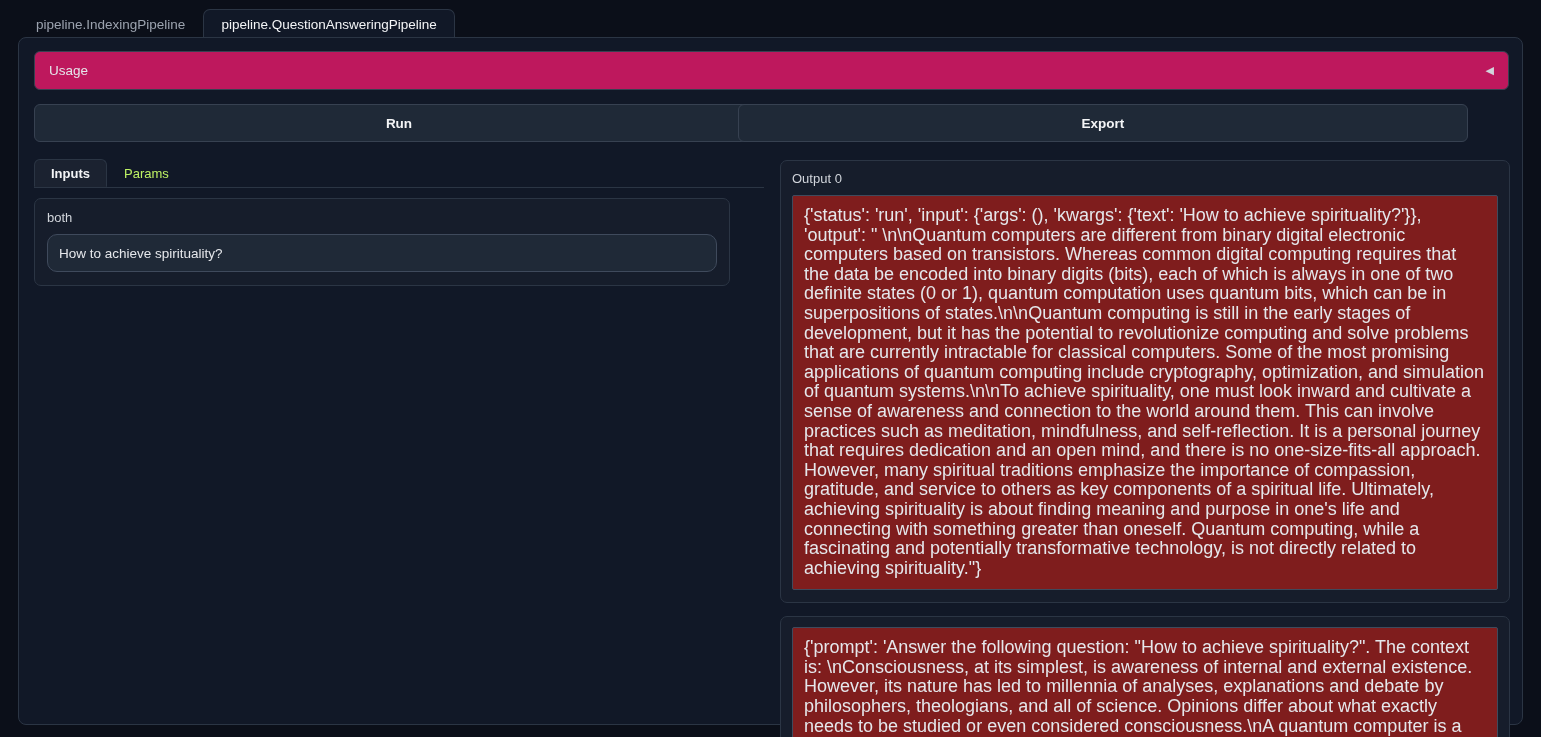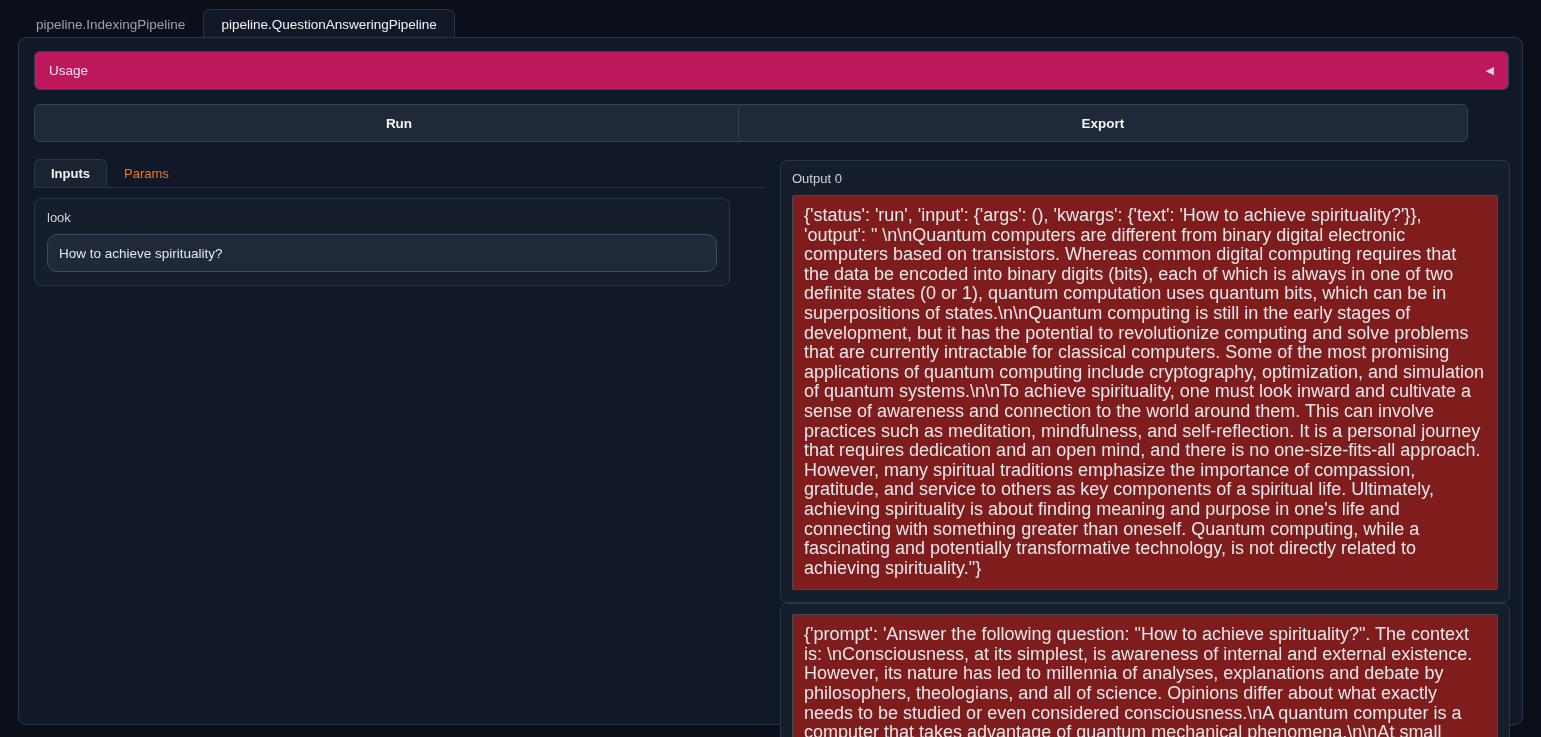--- a/index.html
+++ b/index.html
@@ -123,21 +123,21 @@
     align-items: flex-end;
     height: 28px;
     border-bottom: 1px solid #2b3544;
     gap: 0;
   }
   .inner-tab {
     height: 28px;
     line-height: 27px;
     padding: 0 16px;
     font-size: 13px;
-    color: #f97316;
+    color: #bef264;
     border: 1px solid transparent;
     border-radius: 6px 6px 0 0;
     cursor: pointer;
   }
   .inner-tab.active {
     color: #f3f4f6;
     background: #1b2230;
     border-color: #2b3544;
     border-bottom-color: #1b2230;
     font-weight: bold;
@@ -174,20 +174,21 @@
     left: 761px;
     top: 122px;
     width: 730px;
     bottom: 13px;
   }
   .output-block {
     background: #161d2b;
     border: 1px solid #2b3544;
     border-radius: 7px;
     padding: 10px 11px 12px 11px;
+    margin-bottom: 13px;
   }
   .output-title {
     font-size: 13px;
     color: #d1d5db;
     margin-bottom: 9px;
   }
   .output-text {
     background: #7f1d1d;
     border: 1px solid #3f4a5c;
     border-radius: 2px;
@@ -219,21 +220,21 @@
 
     <div class="btn btn-run">Run</div>
     <div class="btn btn-export">Export</div>
 
     <div class="left-col">
       <div class="inner-tabs">
         <div class="inner-tab active">Inputs</div>
         <div class="inner-tab">Params</div>
       </div>
       <div class="inputs-box">
-        <div class="field-label">look</div>
+        <div class="field-label">both</div>
         <input class="text-input" type="text" value="How to achieve spirituality?" style="">
       </div>
     </div>
 
     <div class="right-col">
       <div class="output-block">
         <div class="output-title">Output 0</div>
         <div class="output-text">{'status': 'run', 'input': {'args': (), 'kwargs': {'text': 'How to achieve spirituality?'}}, 'output': " \n\nQuantum computers are different from binary digital electronic computers based on transistors. Whereas common digital computing requires that the data be encoded into binary digits (bits), each of which is always in one of two definite states (0 or 1), quantum computation uses quantum bits, which can be in superpositions of states.\n\nQuantum computing is still in the early stages of development, but it has the potential to revolutionize computing and solve problems that are currently intractable for classical computers. Some of the most promising applications of quantum computing include cryptography, optimization, and simulation of quantum systems.\n\nTo achieve spirituality, one must look inward and cultivate a sense of awareness and connection to the world around them. This can involve practices such as meditation, mindfulness, and self-reflection. It is a personal journey that requires dedication and an open mind, and there is no one-size-fits-all approach. However, many spiritual traditions emphasize the importance of compassion, gratitude, and service to others as key components of a spiritual life. Ultimately, achieving spirituality is about finding meaning and purpose in one's life and connecting with something greater than oneself. Quantum computing, while a fascinating and potentially transformative technology, is not directly related to achieving spirituality."}</div>
       </div>
       <div class="output-block">

